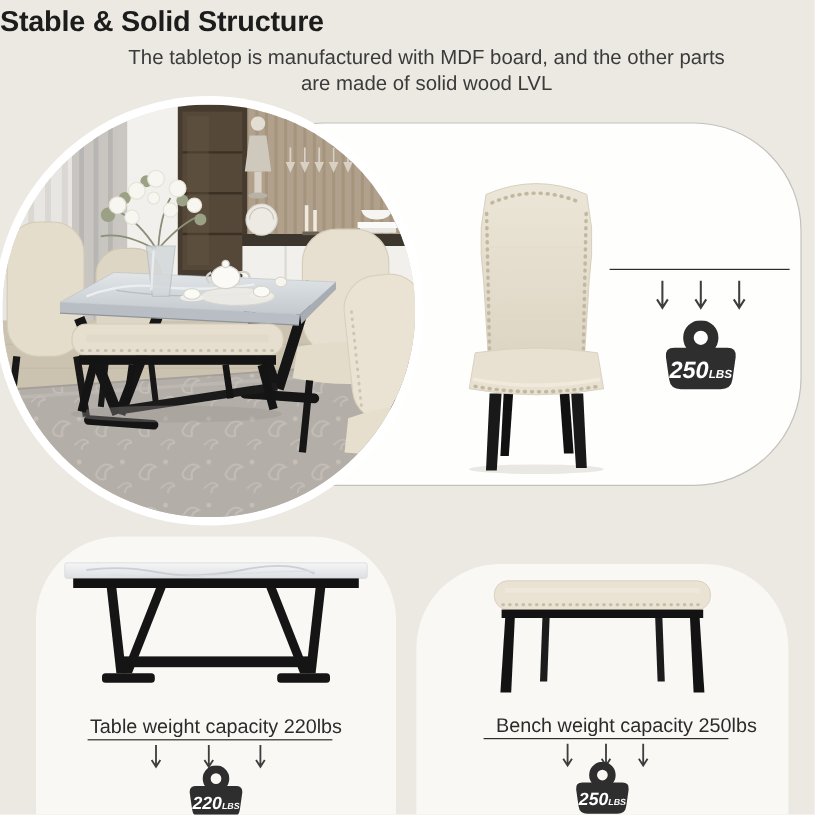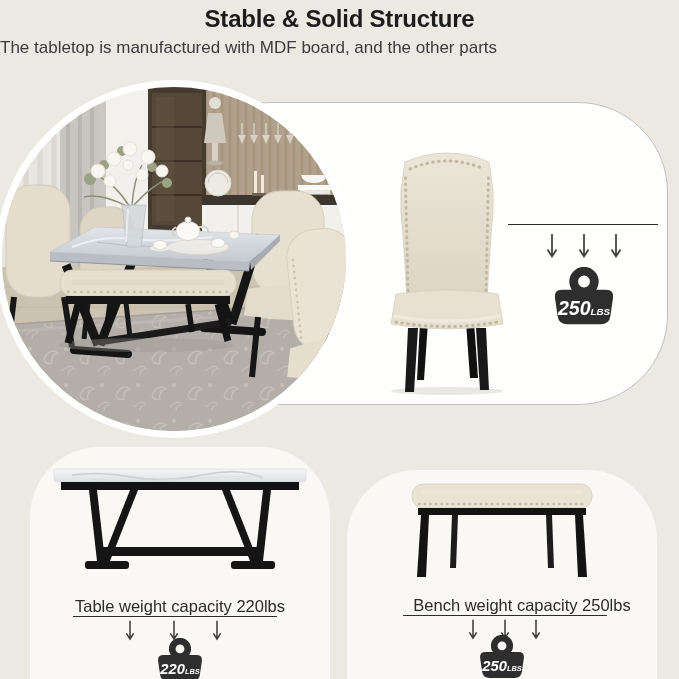--- a/index.html
+++ b/index.html
@@ -2,26 +2,26 @@
 <html><head>
 <meta charset="utf-8">
 <style>
   html,body{margin:0;padding:0;}
   .stage{
     position:relative;width:679px;height:679px;overflow:hidden;
     background:#ebe9e2;font-family:"Liberation Sans",sans-serif;
   }
   .stage *{box-sizing:border-box;}
   .page-title{
-    position:absolute;top:5px;left:0;width:100%;text-align:center;margin:0;
+    position:absolute;top:5px;left:0;width:100%;text-align:left;margin:0;
     font-size:24px;font-weight:bold;color:#1c1c1c;letter-spacing:-0.2px;
   }
   .page-subtitle{
-    position:absolute;left:0;width:100%;text-align:left;
-    font-size:17px;color:#3b3b3b;
+    position:absolute;left:0;width:100%;text-align:center;
+    font-size:17px;color:#3b3b3b;padding-left:32px;
   }
   .sub1{top:38px;} .sub2{top:60px;}
 
   
   .chair-panel{
     position:absolute;left:180px;top:102px;width:488px;height:303px;
     background:#fefefd;border:1.5px solid #c2c1bc;border-radius:90px;z-index:1;
   }
   .panel-chair{position:absolute;left:372px;top:146px;width:150px;height:250px;z-index:3;}
   .panel-caption{
@@ -66,20 +66,21 @@
 
   svg{display:block;}
 </style>
 </head>
 <body>
 
 <div class="stage">
 
   <h1 class="page-title">Stable &amp; Solid Structure</h1>
   <div class="page-subtitle sub1">The tabletop is manufactured with MDF board, and the other parts</div>
+  <div class="page-subtitle sub2">are made of solid wood LVL</div>
 
   <div class="chair-panel"></div>
 
   <div class="panel-chair">
     <svg viewBox="0 0 150 250" width="150" height="250">
       <defs>
         <linearGradient id="chg" x1="0" y1="0" x2="0" y2="1">
           <stop offset="0" stop-color="#ece6d8"></stop>
             <stop offset="1" stop-color="#ddd5c3"></stop>
         </linearGradient>

